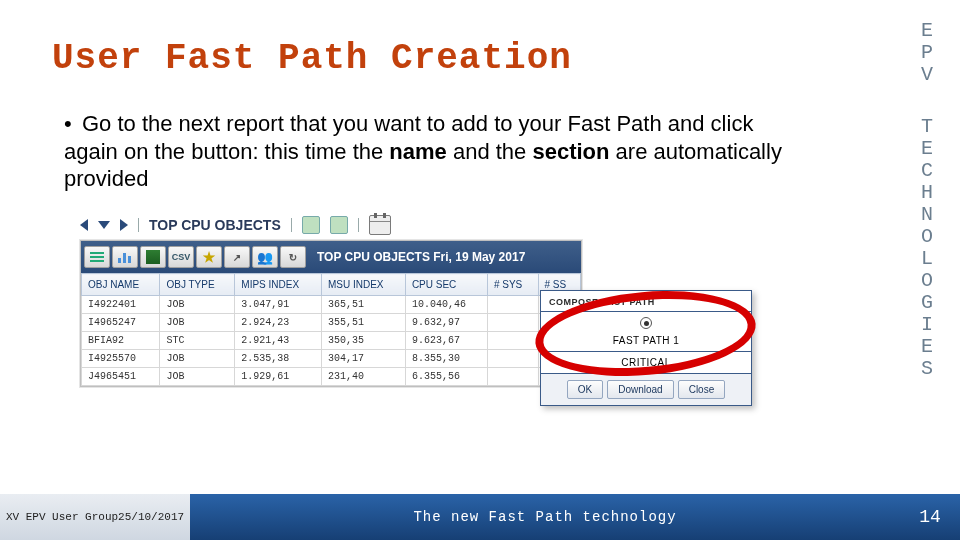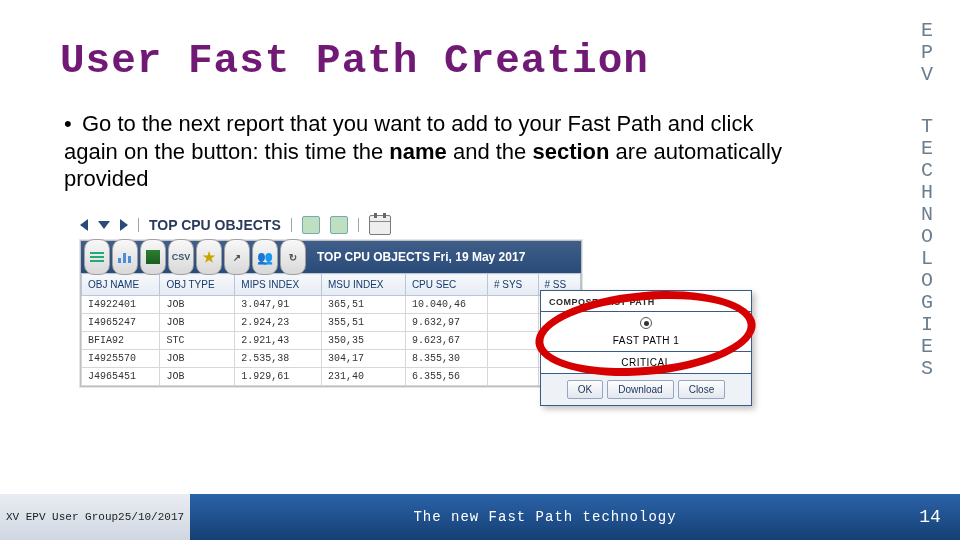--- a/index.html
+++ b/index.html
@@ -7,25 +7,25 @@
     width:960px; height:540px;
     font-family: Arial, Helvetica, sans-serif;
     position:relative;
     background:#fff;
     overflow:hidden;
   }
   .slide { position:relative; width:100%; height:100%; }
 
   
   .title {
-    position:absolute; left:60px; top:38px;
+    position:absolute; left:52px; top:38px;
     font-family: "Courier New", Courier, monospace;
     font-weight:bold;
-    font-size:41px;
-    color:#701a75;
+    font-size:36px;
+    color:#c2410c;
     letter-spacing:1px;
   }
 
   
   .v-epv, .v-tech {
     position:absolute; right:24px;
     font-family: "Courier New", Courier, monospace;
     color:#6b7e8f;
     font-size:20px;
     text-align:center;
@@ -77,23 +77,23 @@
     width:500px;
     border:1px solid #bfbfbf;
     box-shadow:0 0 0 1px #e5e5e5;
     font-size:12px;
   }
   .toolbar2 {
     display:flex; background:linear-gradient(#3f5f8a,#2a4a78);
     height:32px; align-items:center; padding:0 2px;
   }
   .tb-btn {
-    width:26px; height:36px; margin:0 1px;
+    width:26px; height:22px; margin:0 1px;
     background:linear-gradient(#f8f8f8,#d8d8d8);
-    border:1px solid #a0a0a0; border-radius:10px;
+    border:1px solid #a0a0a0; border-radius:2px;
     display:flex; align-items:center; justify-content:center;
     box-sizing:border-box;
     font-size:10px; color:#555; font-weight:bold;
   }
   .tb-btn.csv { font-size:9px; color:#356; }
   .tb-btn .star { color:#c7a600; font-size:14px; }
   .tb-btn .line { width:14px; height:10px; background:
       linear-gradient(#2a7,#2a7) 0 0/100% 2px no-repeat,
       linear-gradient(#2a7,#2a7) 0 4px/100% 2px no-repeat,
       linear-gradient(#2a7,#2a7) 0 8px/100% 2px no-repeat; }

